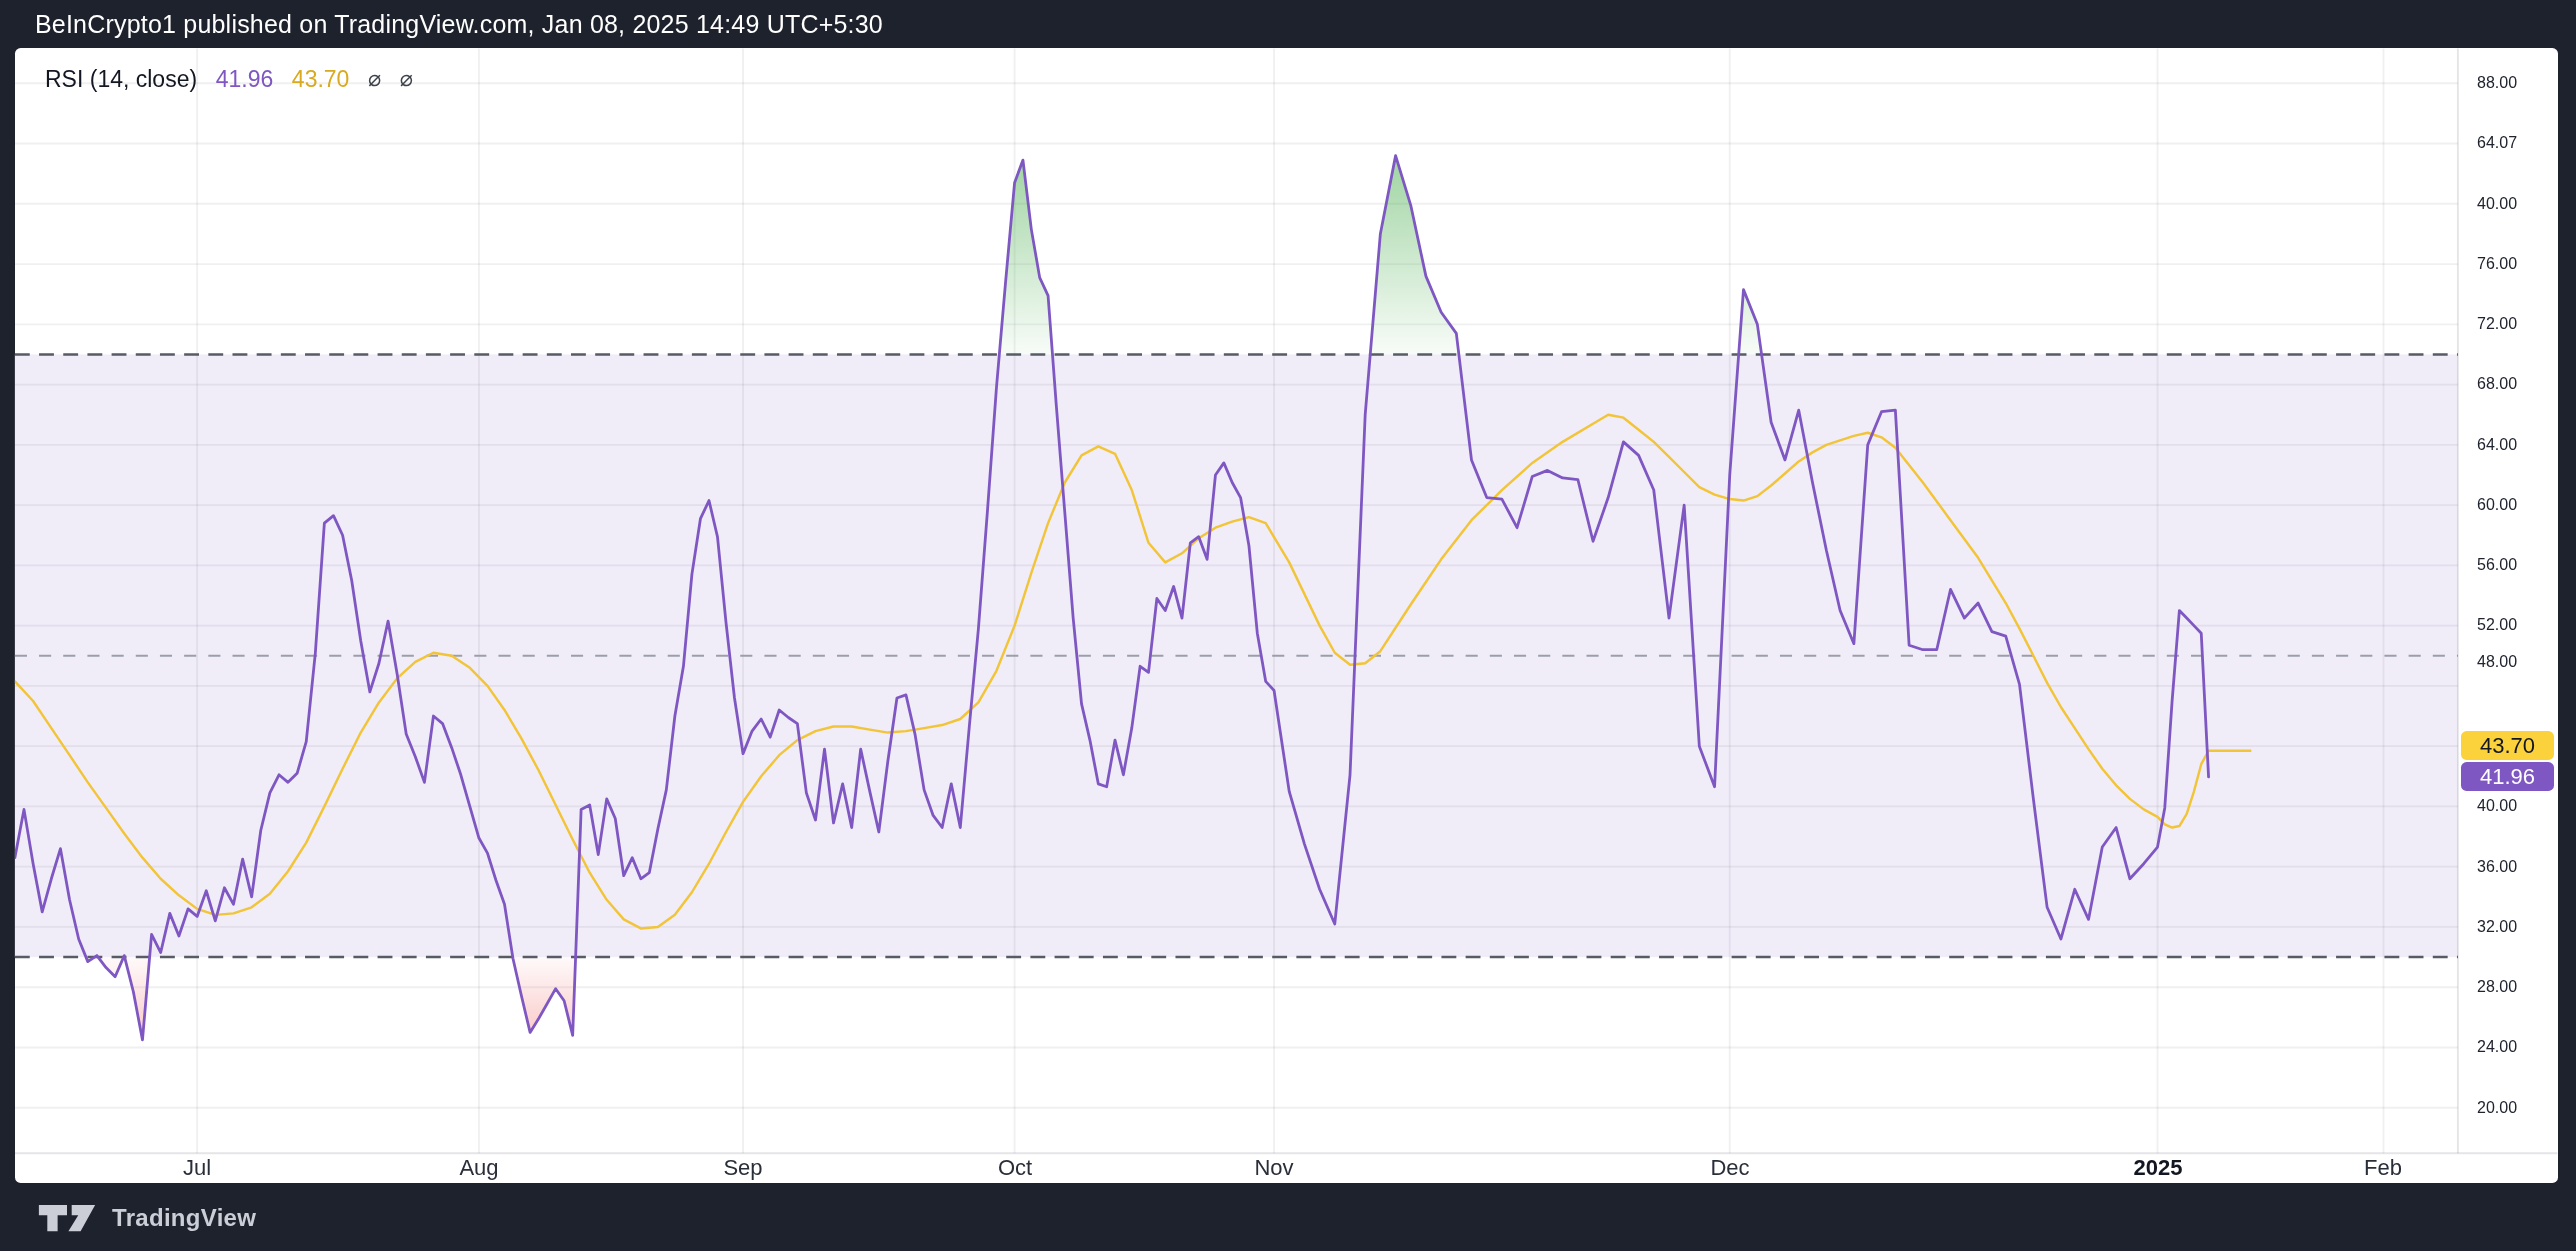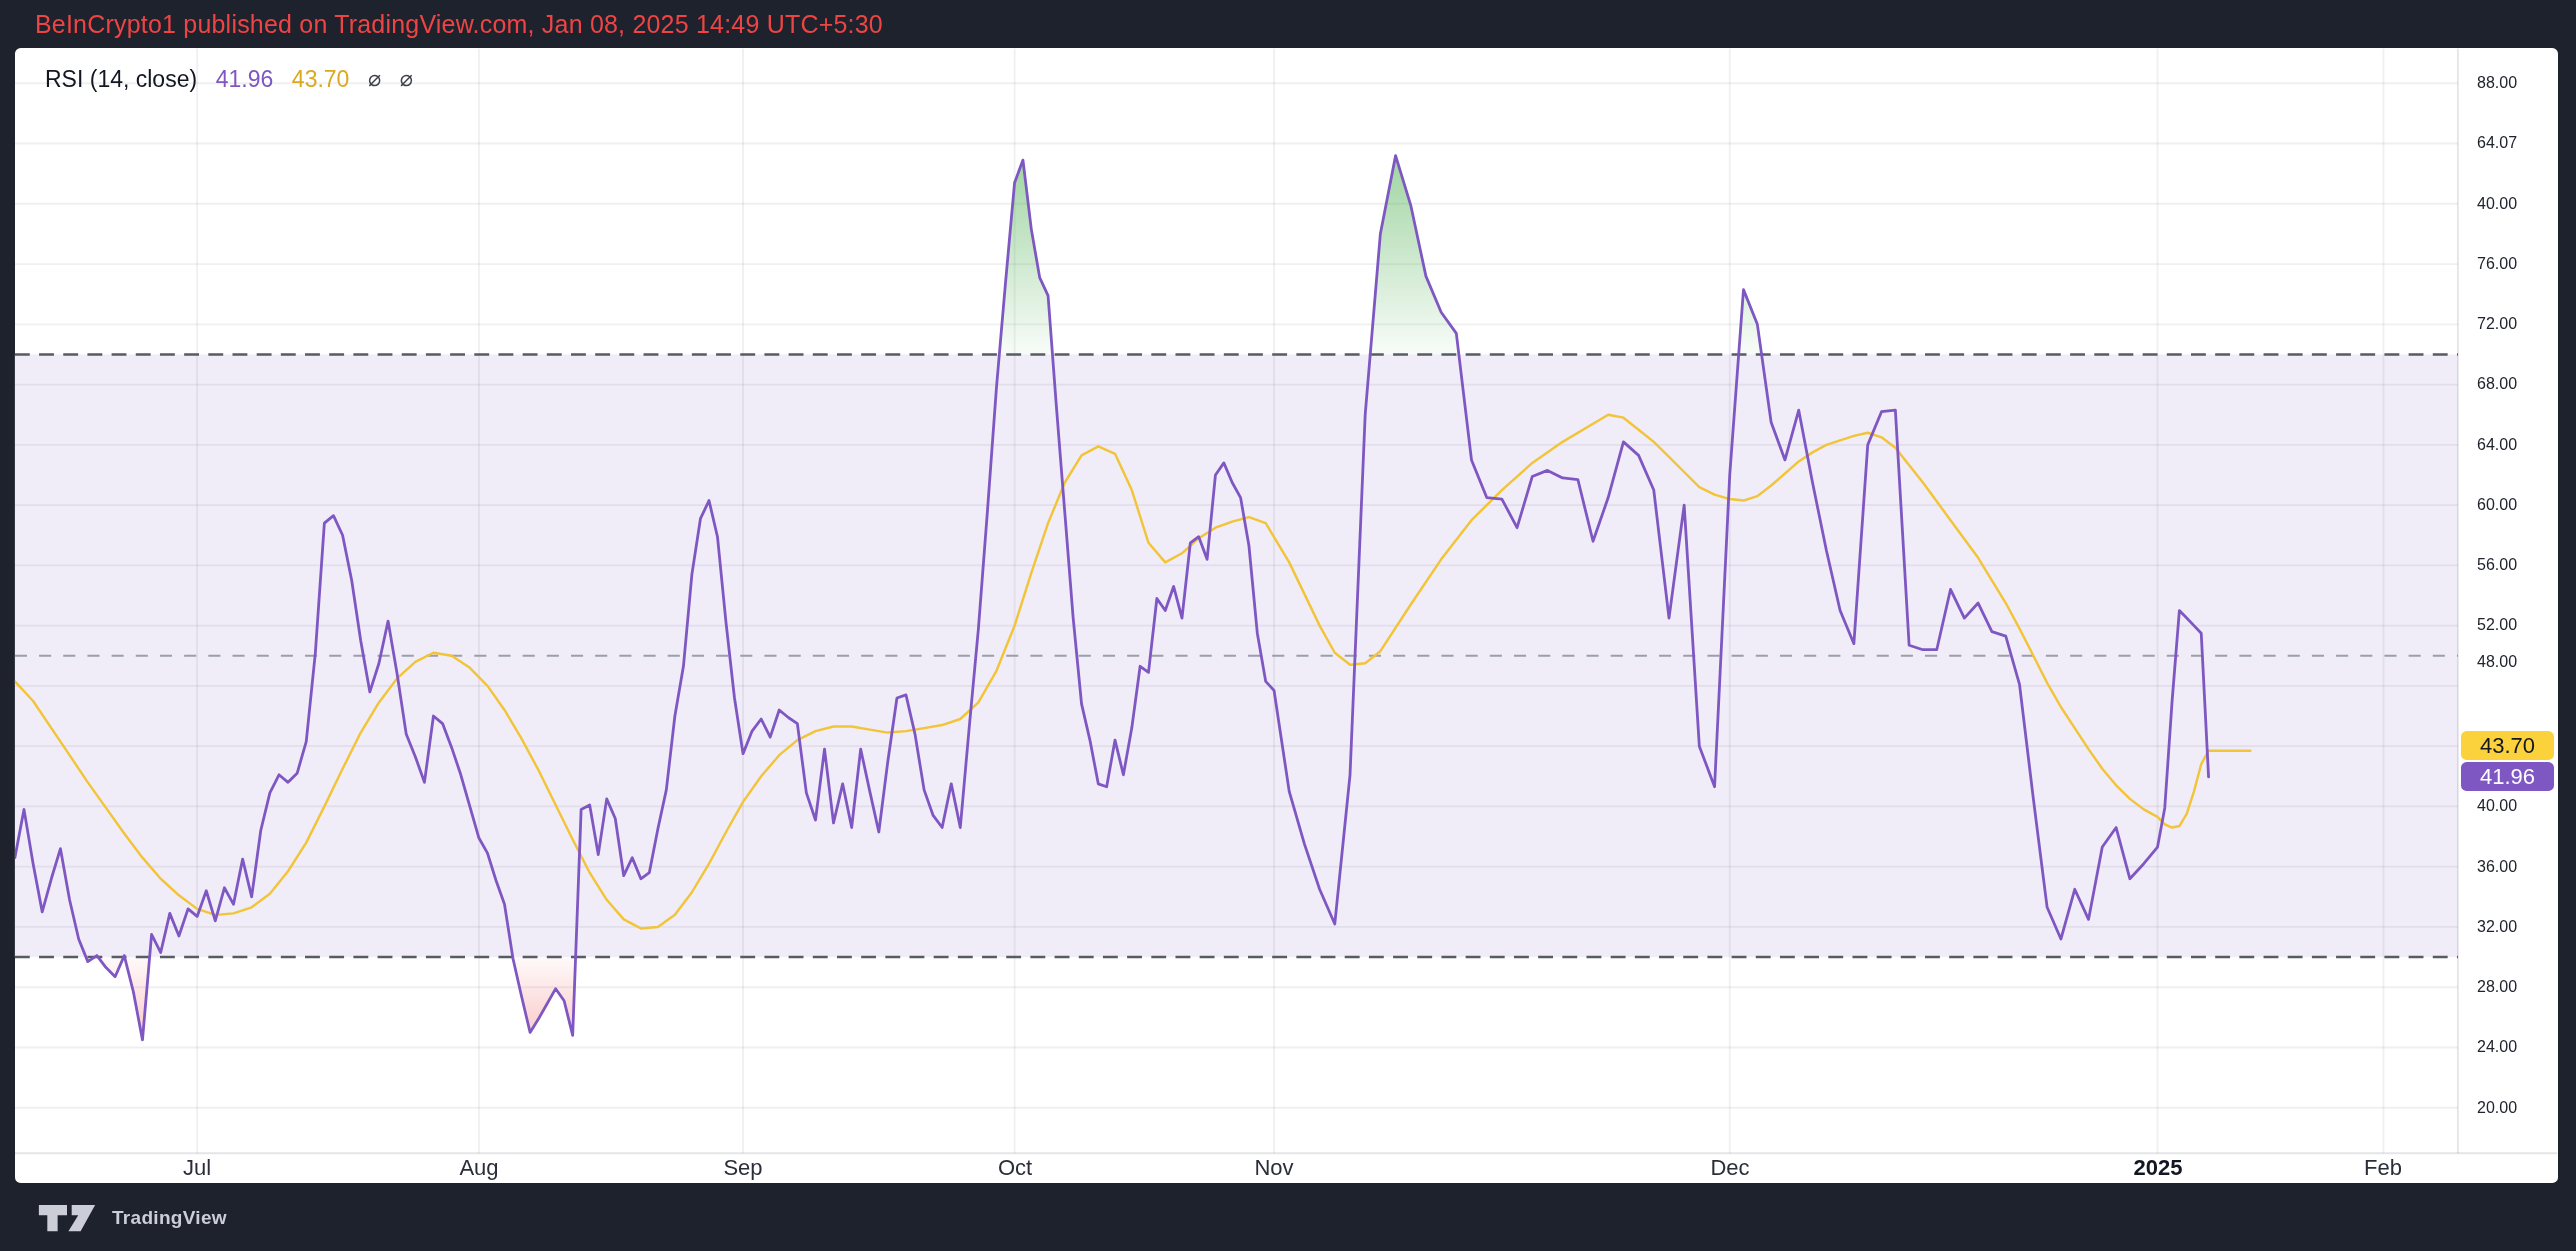--- a/index.html
+++ b/index.html
@@ -7,21 +7,21 @@
     width:2576px;height:1252px;overflow:hidden;position:relative;
     background:#1E222D;
     font-family:"Liberation Sans", sans-serif;
     -webkit-font-smoothing:antialiased;
   }
   .header-bar{
     position:absolute;left:0;top:0;width:2576px;height:48px;
     display:flex;align-items:center;
   }
   .header-bar .attr{
-    margin-left:35px;font-size:25px;font-weight:500;color:#ef4444;letter-spacing:0.2px;
+    margin-left:35px;font-size:25px;font-weight:500;color:#ffffff;letter-spacing:0.2px;
   }
   .chart-panel{
     position:absolute;left:15px;top:48px;width:2543px;height:1135px;
     background:#FFFFFF;border-radius:5.6px;
   }
   #chart-svg{position:absolute;left:0;top:0;}
   .legend{
     position:absolute;left:45px;top:63px;height:32px;
     display:flex;align-items:center;gap:18.6px;z-index:5;
   }
@@ -45,21 +45,21 @@
     font-size:22px;font-weight:500;z-index:6;
   }
   .price-badge.ma{background:#FBD23C;color:#131722;}
   .price-badge.rsi{background:#7E57C2;color:#FFFFFF;}
   .footer-bar{
     position:absolute;left:0;top:1184px;width:2576px;height:68px;
     display:flex;align-items:center;
   }
   .footer-bar .logo{margin-left:37px;display:flex;align-items:center;}
   .footer-bar .brand{
-    margin-left:15px;font-size:19px;font-weight:600;color:#CBCED6;letter-spacing:0.3px;
+    margin-left:15px;font-size:24px;font-weight:600;color:#CBCED6;letter-spacing:0.3px;
   }
 </style>
 </head>
 <body>
 
 <div class="header-bar">
   <span class="attr">BeInCrypto1 published on TradingView.com, Jan 08, 2025 14:49 UTC+5:30</span>
 </div>
 
 <div class="chart-panel"></div>

